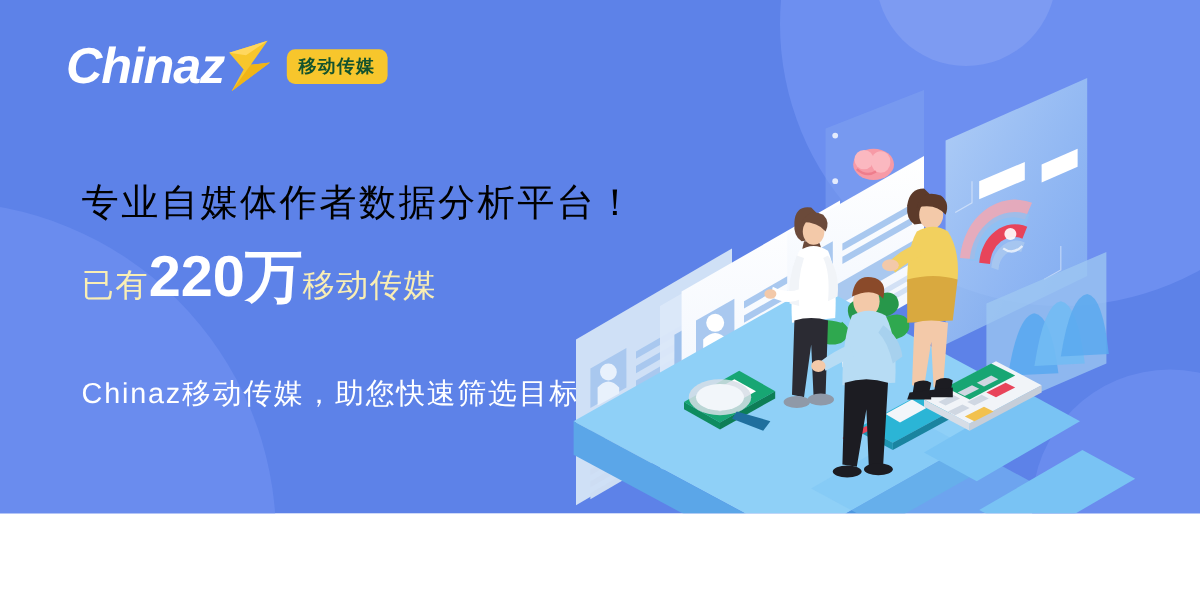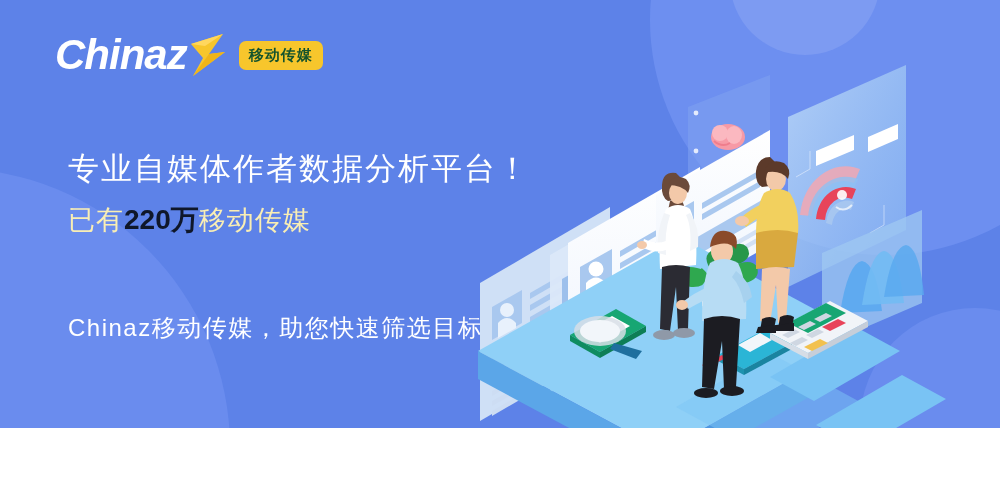--- a/index.html
+++ b/index.html
@@ -56,31 +56,31 @@
     font-size:15px;font-weight:bold;
     padding:5px 10px;border-radius:7px;
     letter-spacing:1px;
     white-space:nowrap;
     margin-left:2px;
   }
 
   
   .copy{position:absolute;left:68px;top:150px;}
   .headline-1{
-    font-size:31px;color:#ffffff;letter-spacing:2px;
+    font-size:31px;color:#000000;letter-spacing:2px;
     line-height:1.25;white-space:nowrap;
   }
   .headline-2{
     margin-top:14px;
     color:#f9eeb4;letter-spacing:1px;
     line-height:1.2;white-space:nowrap;
     font-size:27px;
   }
   .headline-2 .big{
-    font-size:28px;font-weight:bold;color:#0f172a;
+    font-size:48px;font-weight:bold;color:#ffffff;
     letter-spacing:0;
   }
   .tagline{
     position:absolute;left:68px;top:312px;
     font-size:24px;color:#ffffff;letter-spacing:1.5px;
     white-space:nowrap;
   }
 
   
   .illus{

